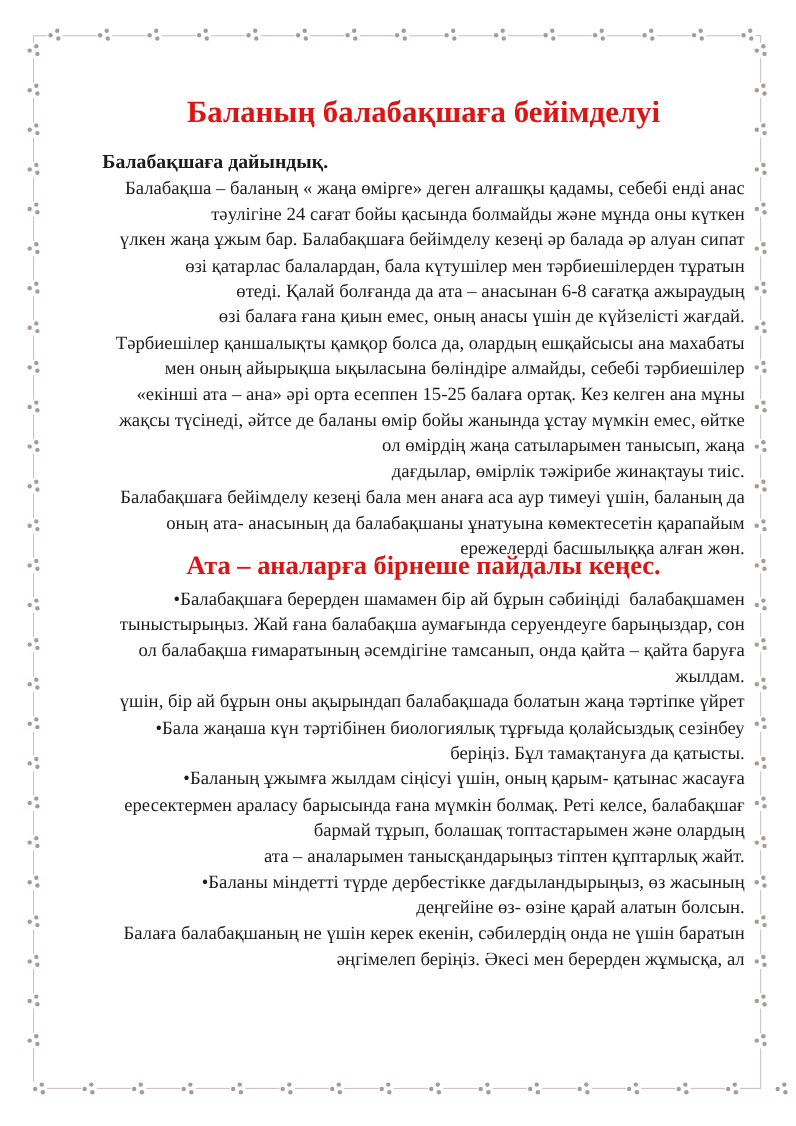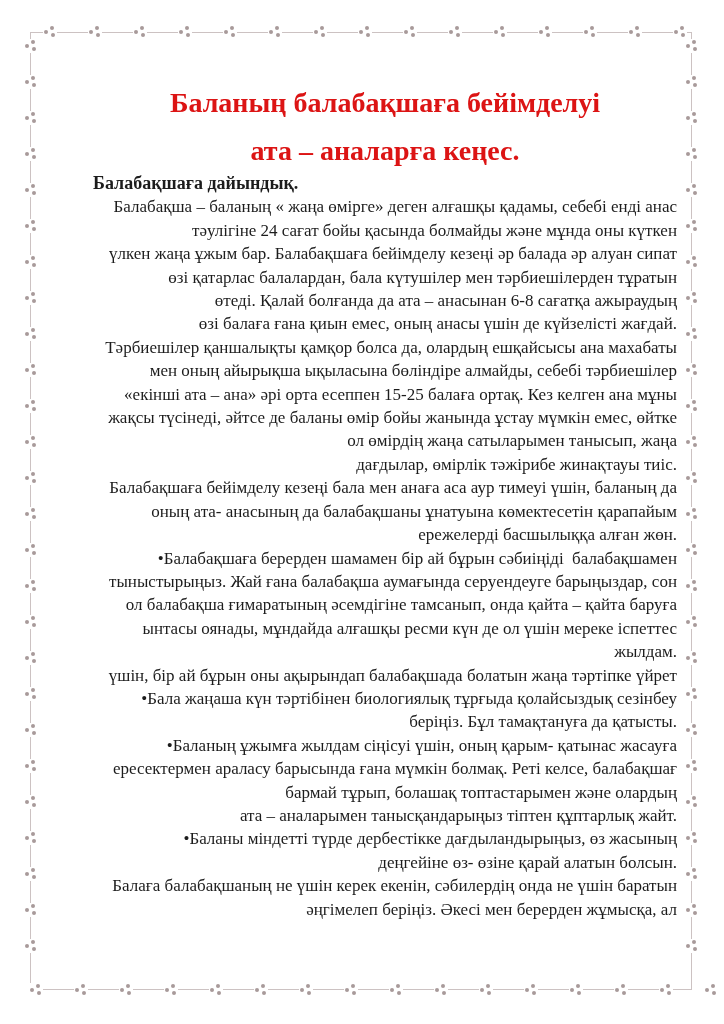--- a/index.html
+++ b/index.html
@@ -476,44 +476,43 @@
       </div>
       <div class="dot-cluster" style="left: 692px; top: 946px;">
         <i class="a"></i>
         <i class="b"></i>
         <i class="c"></i>
       </div>
     </div>
 
   <div class="content">
     <h1 class="doc-title">Баланың балабақшаға бейімделуі</h1>
-    <h2 class="doc-subtitle">ата – аналарға кеңес.</h2>
     <h3 class="section-heading">Балабақшаға дайындық.</h3>
     <div>
         <div class="tline">Балабақша – баланың « жаңа өмірге» деген алғашқы қадамы, себебі енді анас</div>
         <div class="tline">тәулігіне 24 сағат бойы қасында болмайды және мұнда оны күткен</div>
         <div class="tline">үлкен жаңа ұжым бар. Балабақшаға бейімделу кезеңі әр балада әр алуан сипат</div>
         <div class="tline">өзі қатарлас балалардан, бала күтушілер мен тәрбиешілерден тұратын</div>
         <div class="tline">өтеді. Қалай болғанда да ата – анасынан 6-8 сағатқа ажыраудың</div>
         <div class="tline">өзі балаға ғана қиын емес, оның анасы үшін де күйзелісті жағдай.</div>
         <div class="tline">Тәрбиешілер қаншалықты қамқор болса да, олардың ешқайсысы ана махабаты</div>
         <div class="tline">мен оның айырықша ықыласына бөліндіре алмайды, себебі тәрбиешілер</div>
         <div class="tline">«екінші ата – ана» әрі орта есеппен 15-25 балаға ортақ. Кез келген ана мұны</div>
         <div class="tline">жақсы түсінеді, әйтсе де баланы өмір бойы жанында ұстау мүмкін емес, өйтке</div>
         <div class="tline">ол өмірдің жаңа сатыларымен танысып, жаңа</div>
         <div class="tline">дағдылар, өмірлік тәжірибе жинақтауы тиіс.</div>
         <div class="tline">Балабақшаға бейімделу кезеңі бала мен анаға аса аур тимеуі үшін, баланың да</div>
         <div class="tline">оның ата- анасының да балабақшаны ұнатуына көмектесетін қарапайым</div>
         <div class="tline">ережелерді басшылыққа алған жөн.</div>
       </div>
+    <h2 class="advice-heading">Ата – аналарға бірнеше пайдалы кеңес.</h2>
     <div>
         <div class="tline"><span class="marker">•</span>Балабақшаға берерден шамамен бір ай бұрын сәбиіңіді  балабақшамен</div>
         <div class="tline">тыныстырыңыз. Жай ғана балабақша аумағында серуендеуге барыңыздар, сон</div>
         <div class="tline">ол балабақша ғимаратының әсемдігіне тамсанып, онда қайта – қайта баруға</div>
-        <div class="tline">ынтасы оянады, мұндайда алғашқы ресми күн де ол үшін мереке іспеттес</div>
         <div class="tline">жылдам.</div>
         <div class="tline">үшін, бір ай бұрын оны ақырындап балабақшада болатын жаңа тәртіпке үйрет</div>
         <div class="tline"><span class="marker">•</span>Бала жаңаша күн тәртібінен биологиялық тұрғыда қолайсыздық сезінбеу</div>
         <div class="tline">беріңіз. Бұл тамақтануға да қатысты.</div>
         <div class="tline"><span class="marker">•</span>Баланың ұжымға жылдам сіңісуі үшін, оның қарым- қатынас жасауға</div>
         <div class="tline">ересектермен араласу барысында ғана мүмкін болмақ. Реті келсе, балабақшағ</div>
         <div class="tline">бармай тұрып, болашақ топтастарымен және олардың</div>
         <div class="tline">ата – аналарымен танысқандарыңыз тіптен құптарлық жайт.</div>
         <div class="tline"><span class="marker">•</span>Баланы міндетті түрде дербестікке дағдыландырыңыз, өз жасының</div>
         <div class="tline">деңгейіне өз- өзіне қарай алатын болсын.</div>

